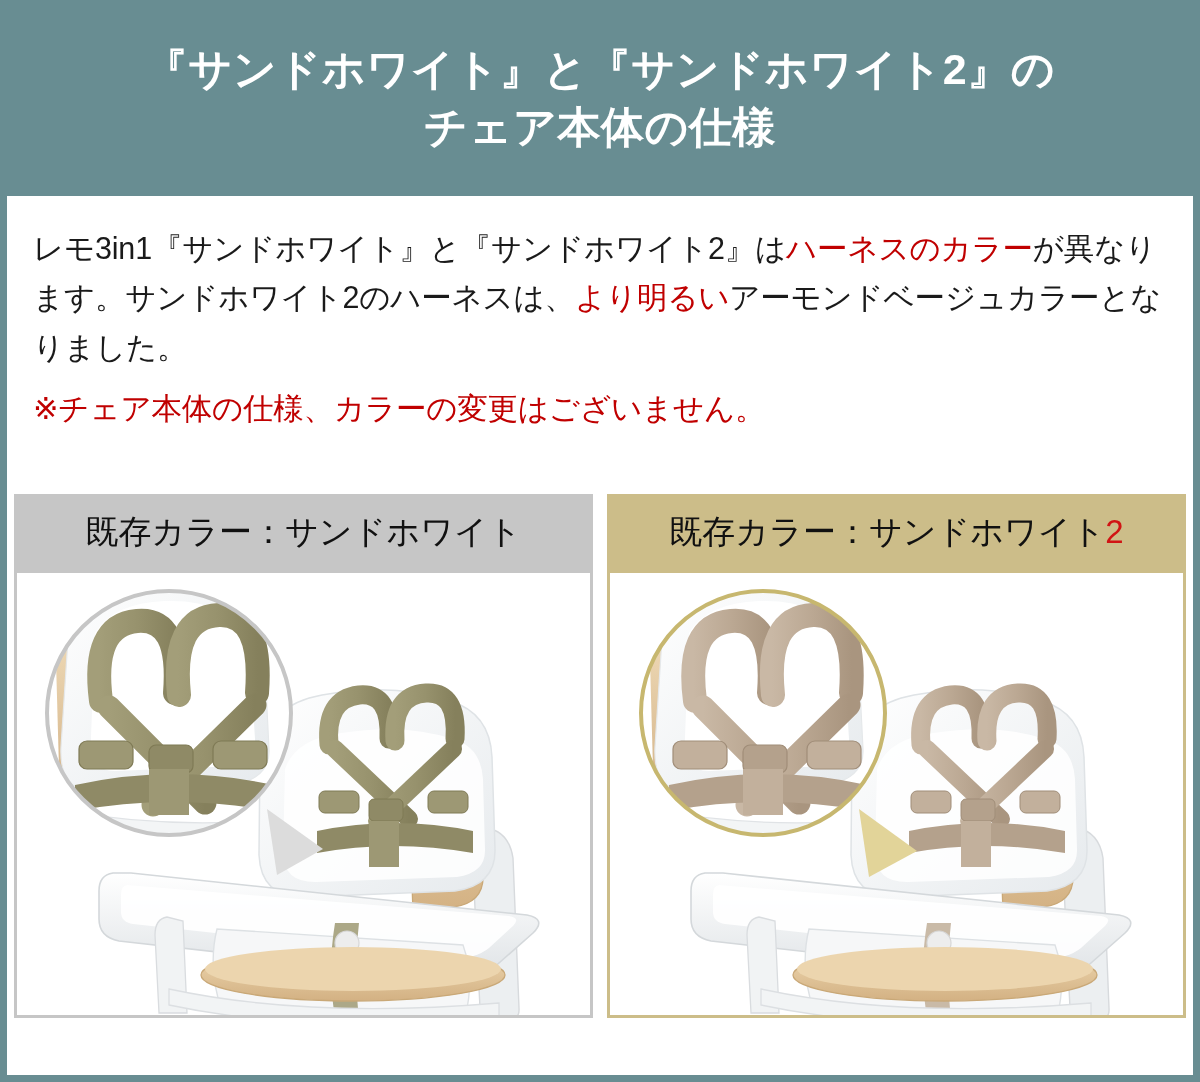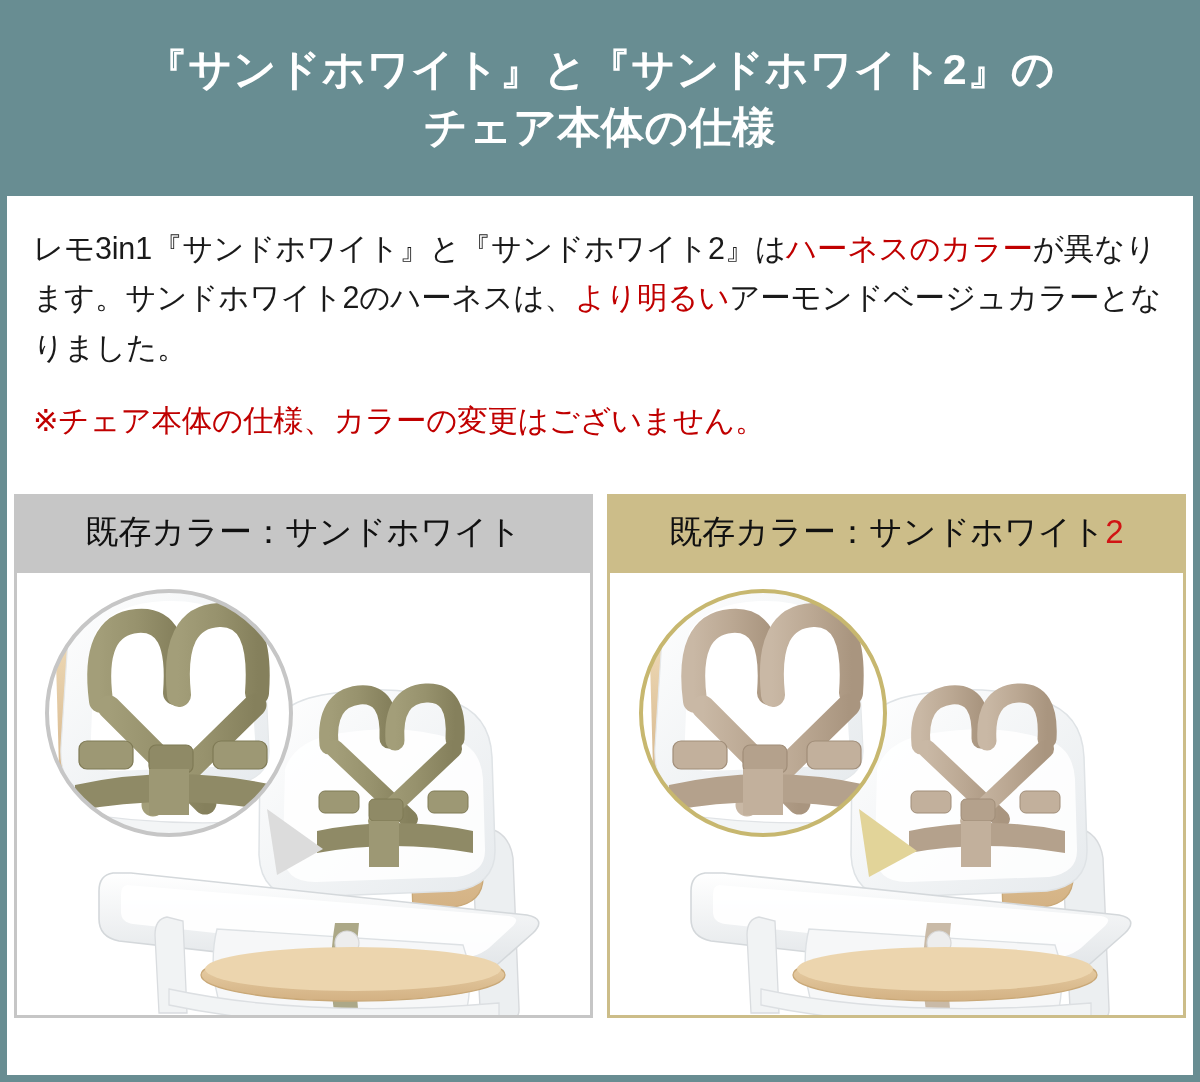--- a/index.html
+++ b/index.html
@@ -74,21 +74,21 @@
   }
   .copy p {
     margin: 0;
     font-size: 30.5px;
     line-height: 1.62;
     color: #1a1a1a;
     letter-spacing: -0.2px;
     font-weight: 400;
   }
   .copy p.note {
-    margin-top: 24px;
+    margin-top: 12px;
     color: #c00000;
   }
   .hl {
     color: #c00000;
   }
 
   
   .panels {
     position: absolute;
     left: 7px;

